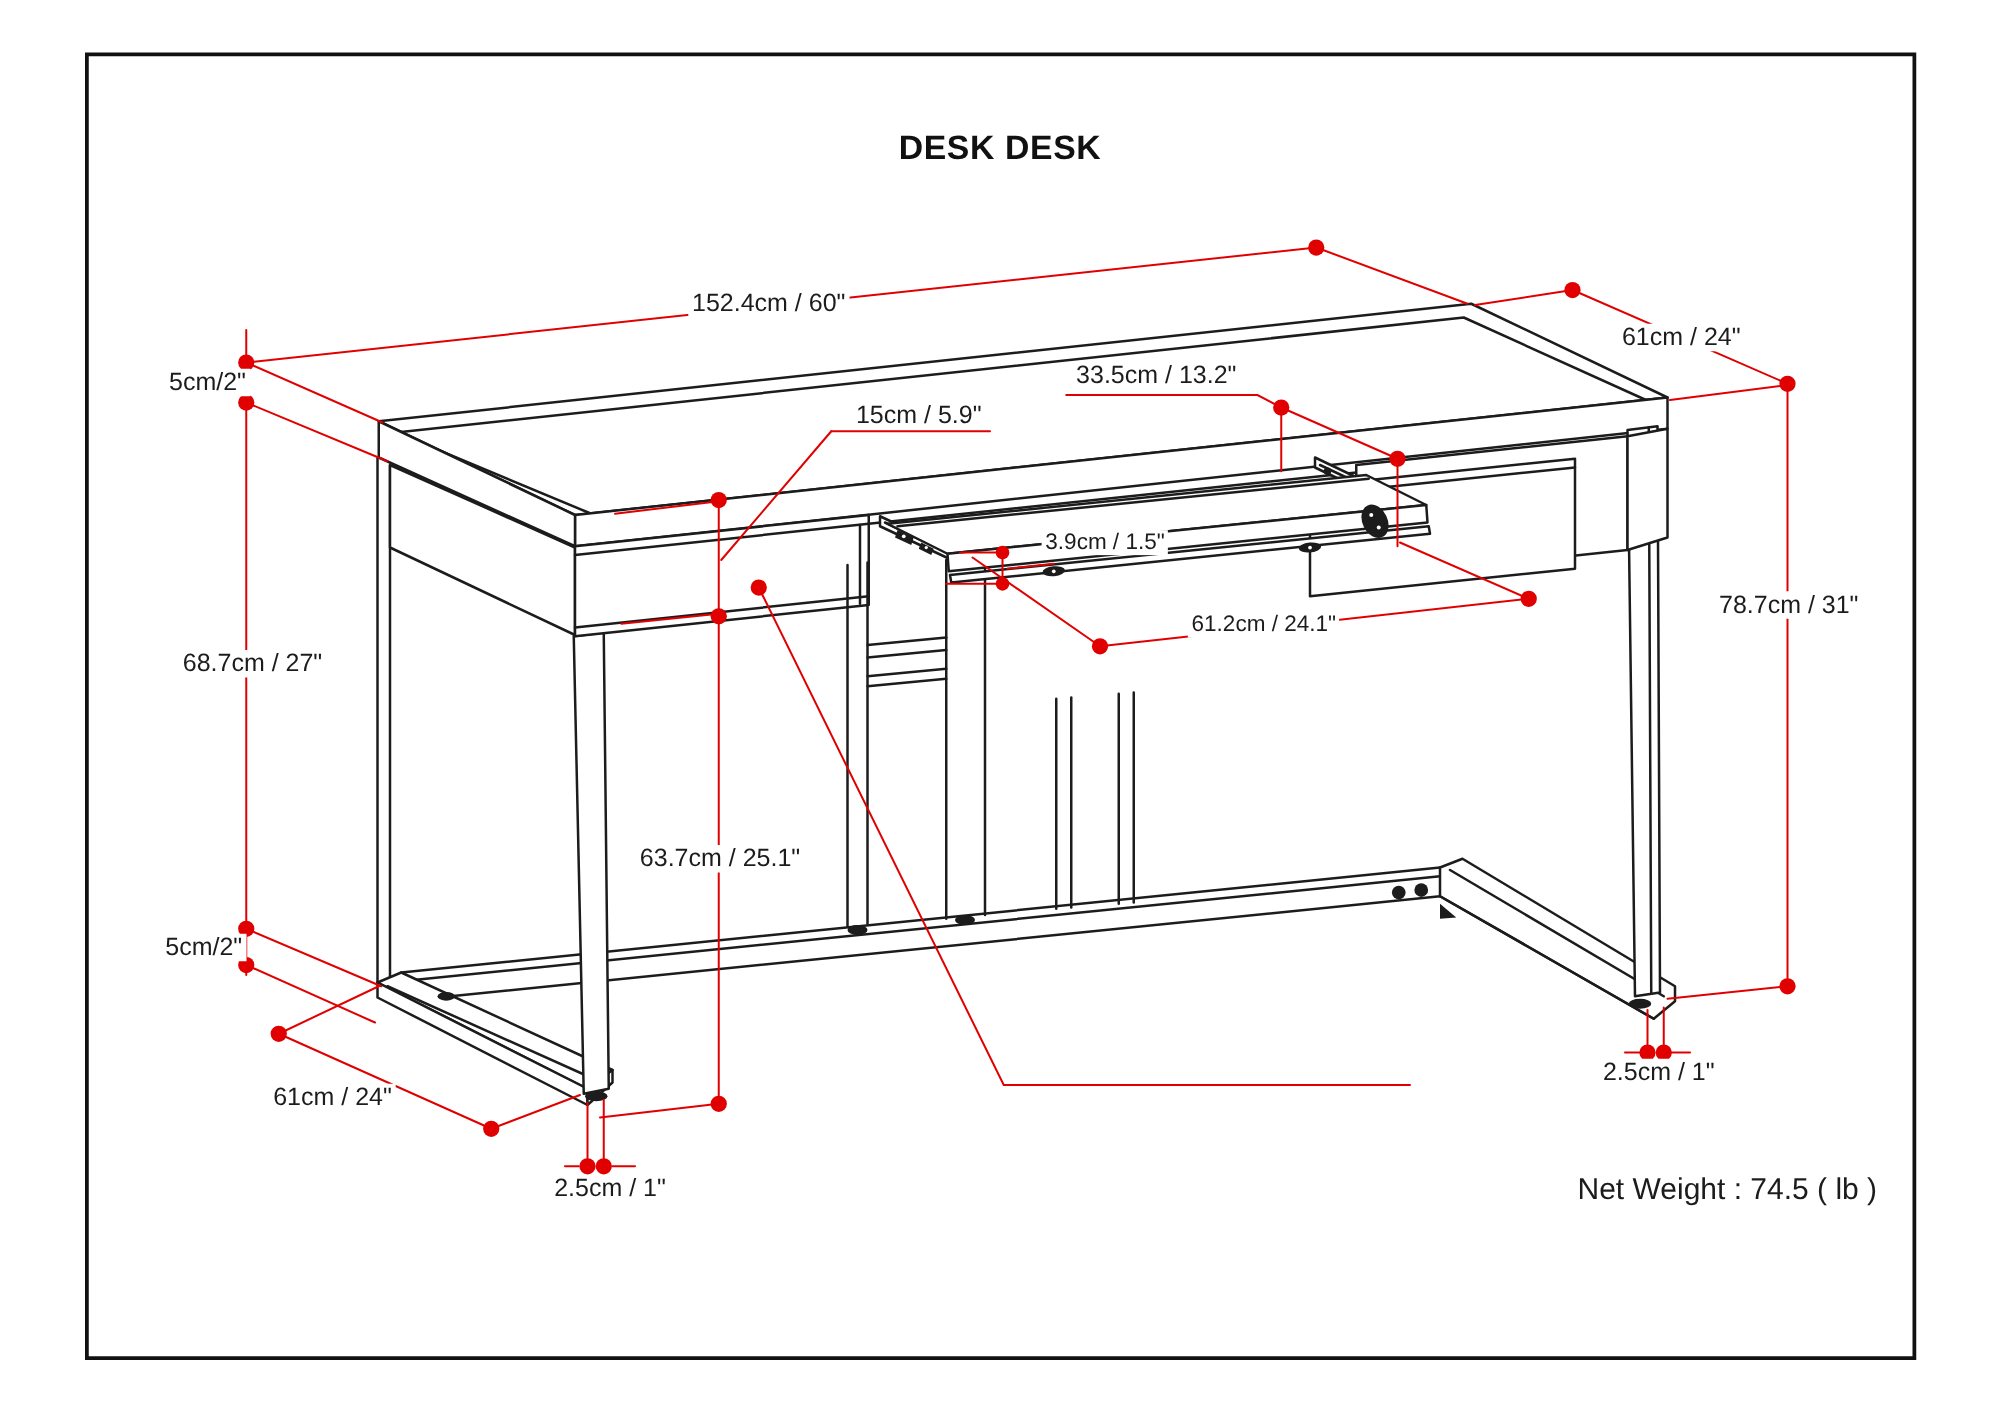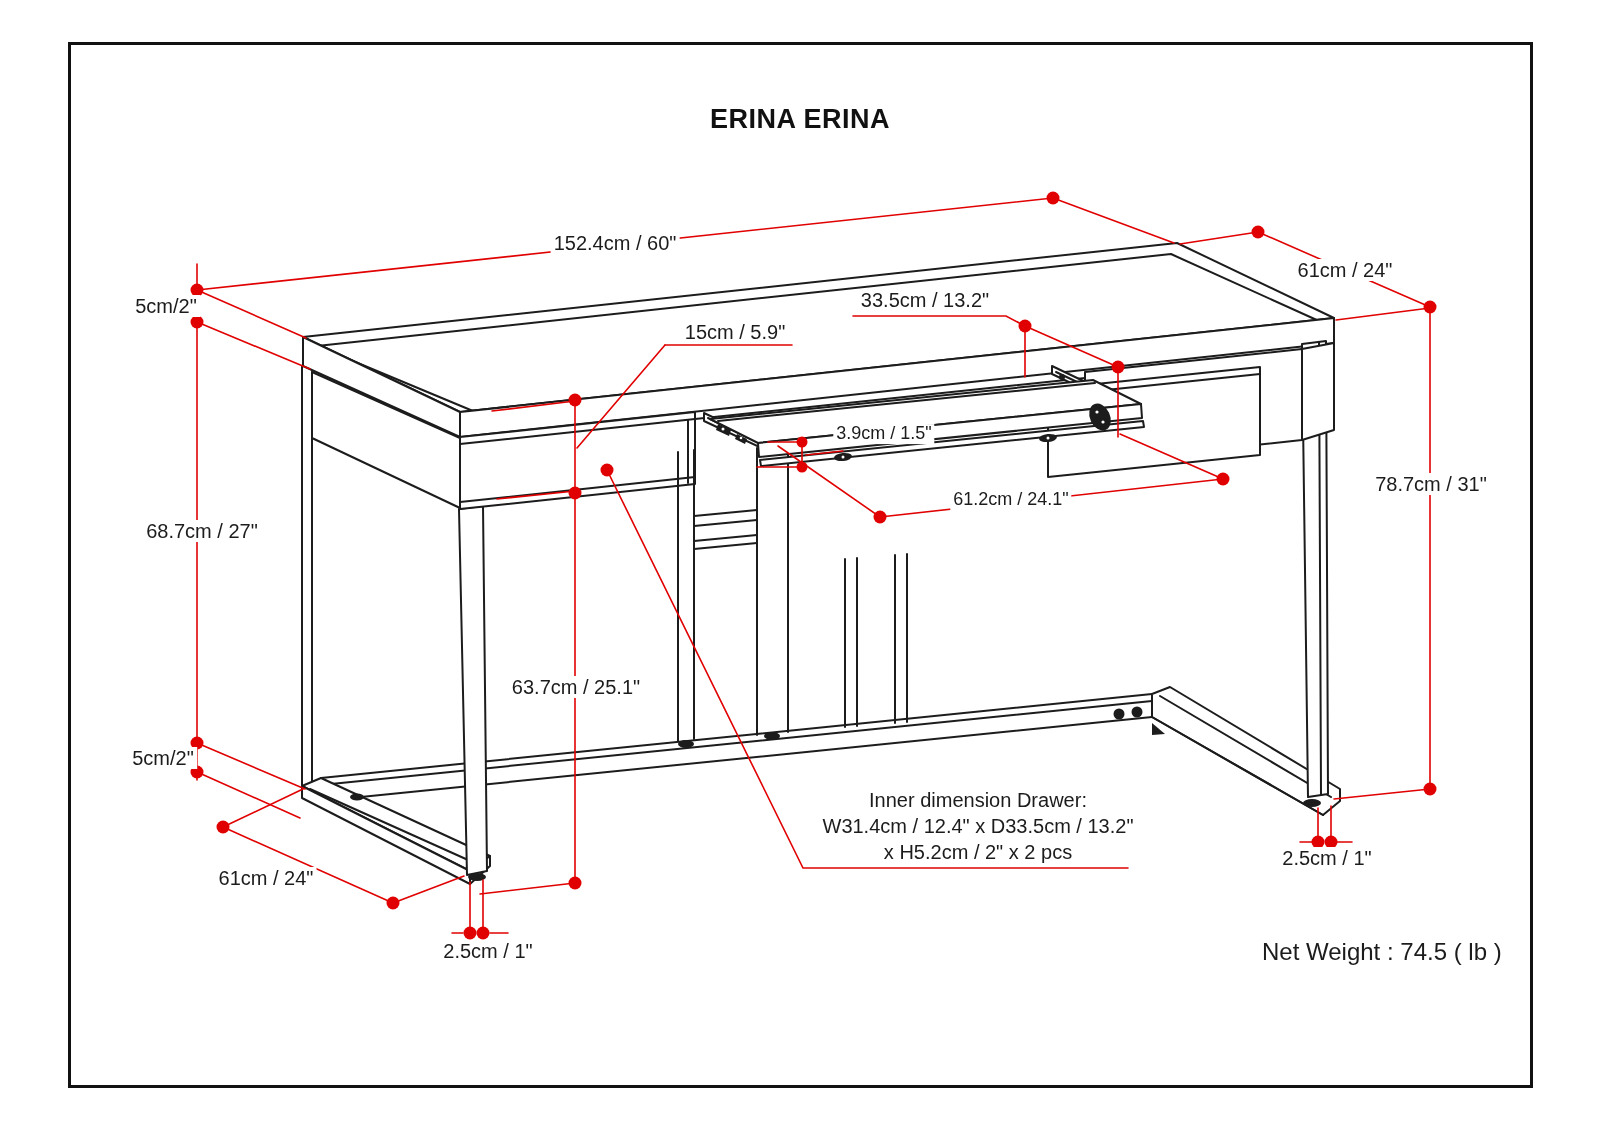--- a/index.html
+++ b/index.html
@@ -205,37 +205,32 @@
         <circle class="dot" cx="880" cy="517" r="6.5"></circle>
       <circle class="dot" cx="1025" cy="326" r="6.5"></circle>
         <circle class="dot" cx="1118" cy="367" r="6.5"></circle>
       <circle class="dot" cx="1223" cy="479" r="6.5"></circle>
         <circle class="dot" cx="1318" cy="842" r="6.5"></circle>
       <circle class="dot" cx="1331" cy="842" r="6.5"></circle>
         <circle class="dot" cx="1430" cy="789" r="6.5"></circle>
     </g>
   </svg>
 
-  <div class="title" style="left:800px;top:119px">ERINA ERINA</div>
+  <div class="title" style="left:800px;top:119px">DESK DESK</div>
 
   <div class="lbl" style="left:615px;top:243px">152.4cm / 60"</div>
   <div class="lbl" style="left:1345px;top:270px">61cm / 24"</div>
   <div class="lbl" style="left:166px;top:306px">5cm/2"</div>
   <div class="lbl" style="left:735px;top:332px">15cm / 5.9"</div>
   <div class="lbl" style="left:925px;top:300px">33.5cm / 13.2"</div>
   <div class="lbl sm" style="left:884px;top:434px">3.9cm / 1.5"</div>
   <div class="lbl" style="left:202px;top:531px">68.7cm / 27"</div>
   <div class="lbl" style="left:576px;top:687px">63.7cm / 25.1"</div>
   <div class="lbl sm" style="left:1011px;top:500px">61.2cm / 24.1"</div>
   <div class="lbl" style="left:1431px;top:484px">78.7cm / 31"</div>
   <div class="lbl" style="left:163px;top:758px">5cm/2"</div>
   <div class="lbl" style="left:266px;top:878px">61cm / 24"</div>
   <div class="lbl" style="left:488px;top:951px">2.5cm / 1"</div>
   <div class="lbl" style="left:1327px;top:858px">2.5cm / 1"</div>
 
-  <div class="innerblock" style="left:978px;top:826px">
-    <div>Inner dimension Drawer:</div>
-    <div>W31.4cm / 12.4" x D33.5cm / 13.2"</div>
-    <div>x H5.2cm / 2" x 2 pcs</div>
-  </div>
 
   <div class="netw" style="left:1262px;top:938px">Net Weight : 74.5 ( lb )</div>
 </div>
 
 </body></html>

